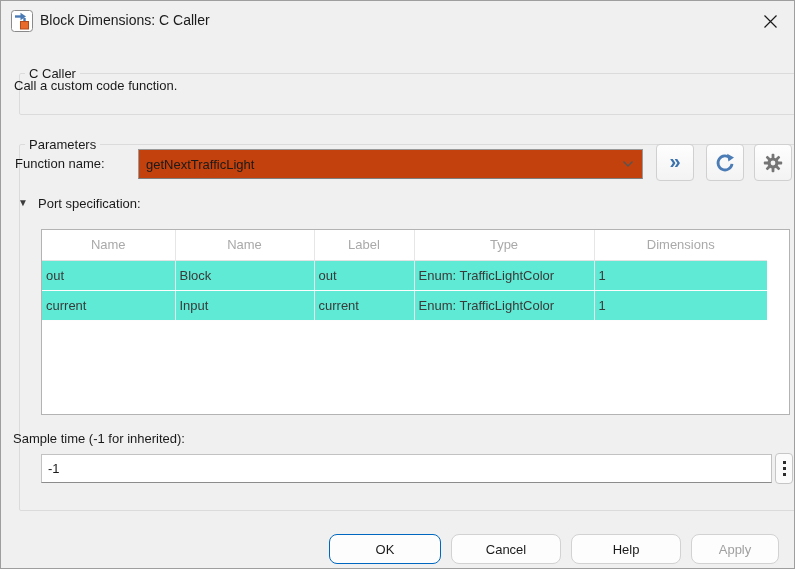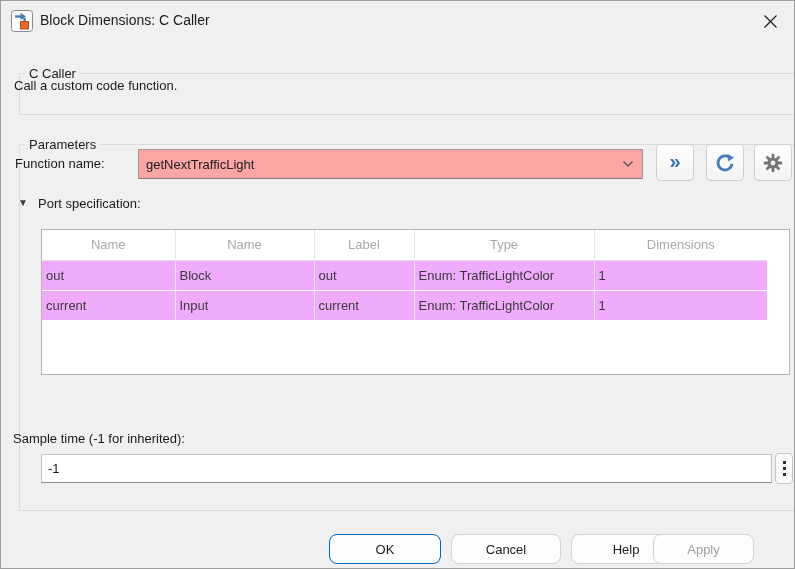--- a/index.html
+++ b/index.html
@@ -18,60 +18,60 @@
   
   fieldset{position:absolute;left:6px;width:781px;margin:12px;padding:0;
     border:1px solid #dbdbdb;border-radius:2px;box-sizing:border-box;}
   legend{margin-left:5px;padding:0 4px;font-size:13px;color:#1a1a1a;}
   #group-ccaller{top:53px;height:49px;}
   #group-params{top:124px;height:374px;}
   .desc-text{position:absolute;left:13px;top:77px;}
   
   .fn-label{position:absolute;left:14px;top:155px;}
   .combo{position:absolute;left:137px;top:148px;width:505px;height:30px;
-    background:#fca5a5;border:1px solid #999;border-bottom-color:#7e7e7e;box-sizing:border-box;}
+    background:#c2410c;border:1px solid #999;border-bottom-color:#7e7e7e;box-sizing:border-box;}
   .combo input{border:none;outline:none;background:transparent;width:calc(100% - 28px);
     height:100%;padding:0 0 0 7px;font:13px "Liberation Sans",sans-serif;color:#1a1a1a;}
   .combo-chevron{position:absolute;right:8px;top:50%;transform:translateY(-50%);line-height:0;}
   .tool-btn{position:absolute;top:143px;width:38px;height:37px;box-sizing:border-box;
     background:linear-gradient(#fefefe,#f3f3f3);border:1px solid #d0d0d0;border-radius:4px;
     display:flex;align-items:center;justify-content:center;}
   #btn-expand{left:655px;} #btn-refresh{left:705px;} #btn-settings{left:753px;}
   .expand-glyph{color:#3c72ae;font-size:20px;font-weight:bold;line-height:1;margin-top:-3px;}
   
   .disclosure{position:absolute;left:17px;top:197px;font-size:10px;color:#3c3c3c;line-height:1;}
   .port-label{position:absolute;left:37px;top:195px;}
-  .table-wrap{position:absolute;left:40px;top:228px;width:749px;height:146px;box-sizing:border-box;
+  .table-wrap{position:absolute;left:40px;top:228px;width:749px;height:186px;box-sizing:border-box;
     background:#fff;border:1px solid #b3b3b3;overflow:hidden;}
   table.ports{border-collapse:collapse;table-layout:fixed;width:725px;font-size:13px;}
   table.ports th{height:30px;box-sizing:border-box;font-weight:normal;color:#a9a9a9;background:#fff;
     border-right:1px solid #e6e6e6;border-bottom:1px solid #e2e2e2;text-align:center;
     overflow:hidden;white-space:nowrap;}
   table.ports th:last-child{border-right:none;}
-  table.ports td{height:30px;box-sizing:border-box;background:#f0abfc;color:#3a3a3a;
+  table.ports td{height:30px;box-sizing:border-box;background:#5eead4;color:#3a3a3a;
     border-right:1px solid #e6e6e6;border-bottom:1px solid #fdfdfd;
     padding:0 0 0 4px;overflow:hidden;white-space:nowrap;}
   table.ports td:last-child{border-right:none;}
   
   .st-label{position:absolute;left:12px;top:430px;}
   .st-input{position:absolute;left:40px;top:453px;width:731px;height:29px;box-sizing:border-box;
     background:#fff;border:1px solid #c2c2c2;border-bottom-color:#8c8c8c;
     padding:0 6px;font:13px "Liberation Sans",sans-serif;color:#1a1a1a;outline:none;}
   .kebab-btn{position:absolute;left:774px;top:452px;width:18px;height:31px;box-sizing:border-box;
     background:#fbfbfb;border:1px solid #c6c6c6;border-radius:4px;
     display:flex;flex-direction:column;align-items:center;justify-content:center;gap:3px;}
   .kebab-btn .dot{width:3px;height:3px;background:#2b2b2b;}
   
   .footer-btn{position:absolute;top:533px;height:30px;box-sizing:border-box;
     background:#fdfdfd;border:1px solid #d2d2d2;border-radius:8px;
     display:flex;align-items:center;justify-content:center;font-size:13px;color:#1a1a1a;}
   #btn-ok{left:328px;width:112px;border-color:#0067c0;}
   #btn-cancel{left:450px;width:110px;}
   #btn-help{left:570px;width:110px;}
-  #btn-apply{left:652px;width:101px;color:#a0a0a0;}
+  #btn-apply{left:690px;width:88px;color:#a0a0a0;}
 </style>
 </head>
 <body>
 
 <div class="dialog">
 
   <div class="titlebar">
     <span class="app-icon">
       <svg width="22" height="22" viewBox="0 0 22 22">
         <rect x="0.5" y="0.5" width="21" height="21" rx="3" fill="#fff" stroke="#8a8a8a"></rect>

